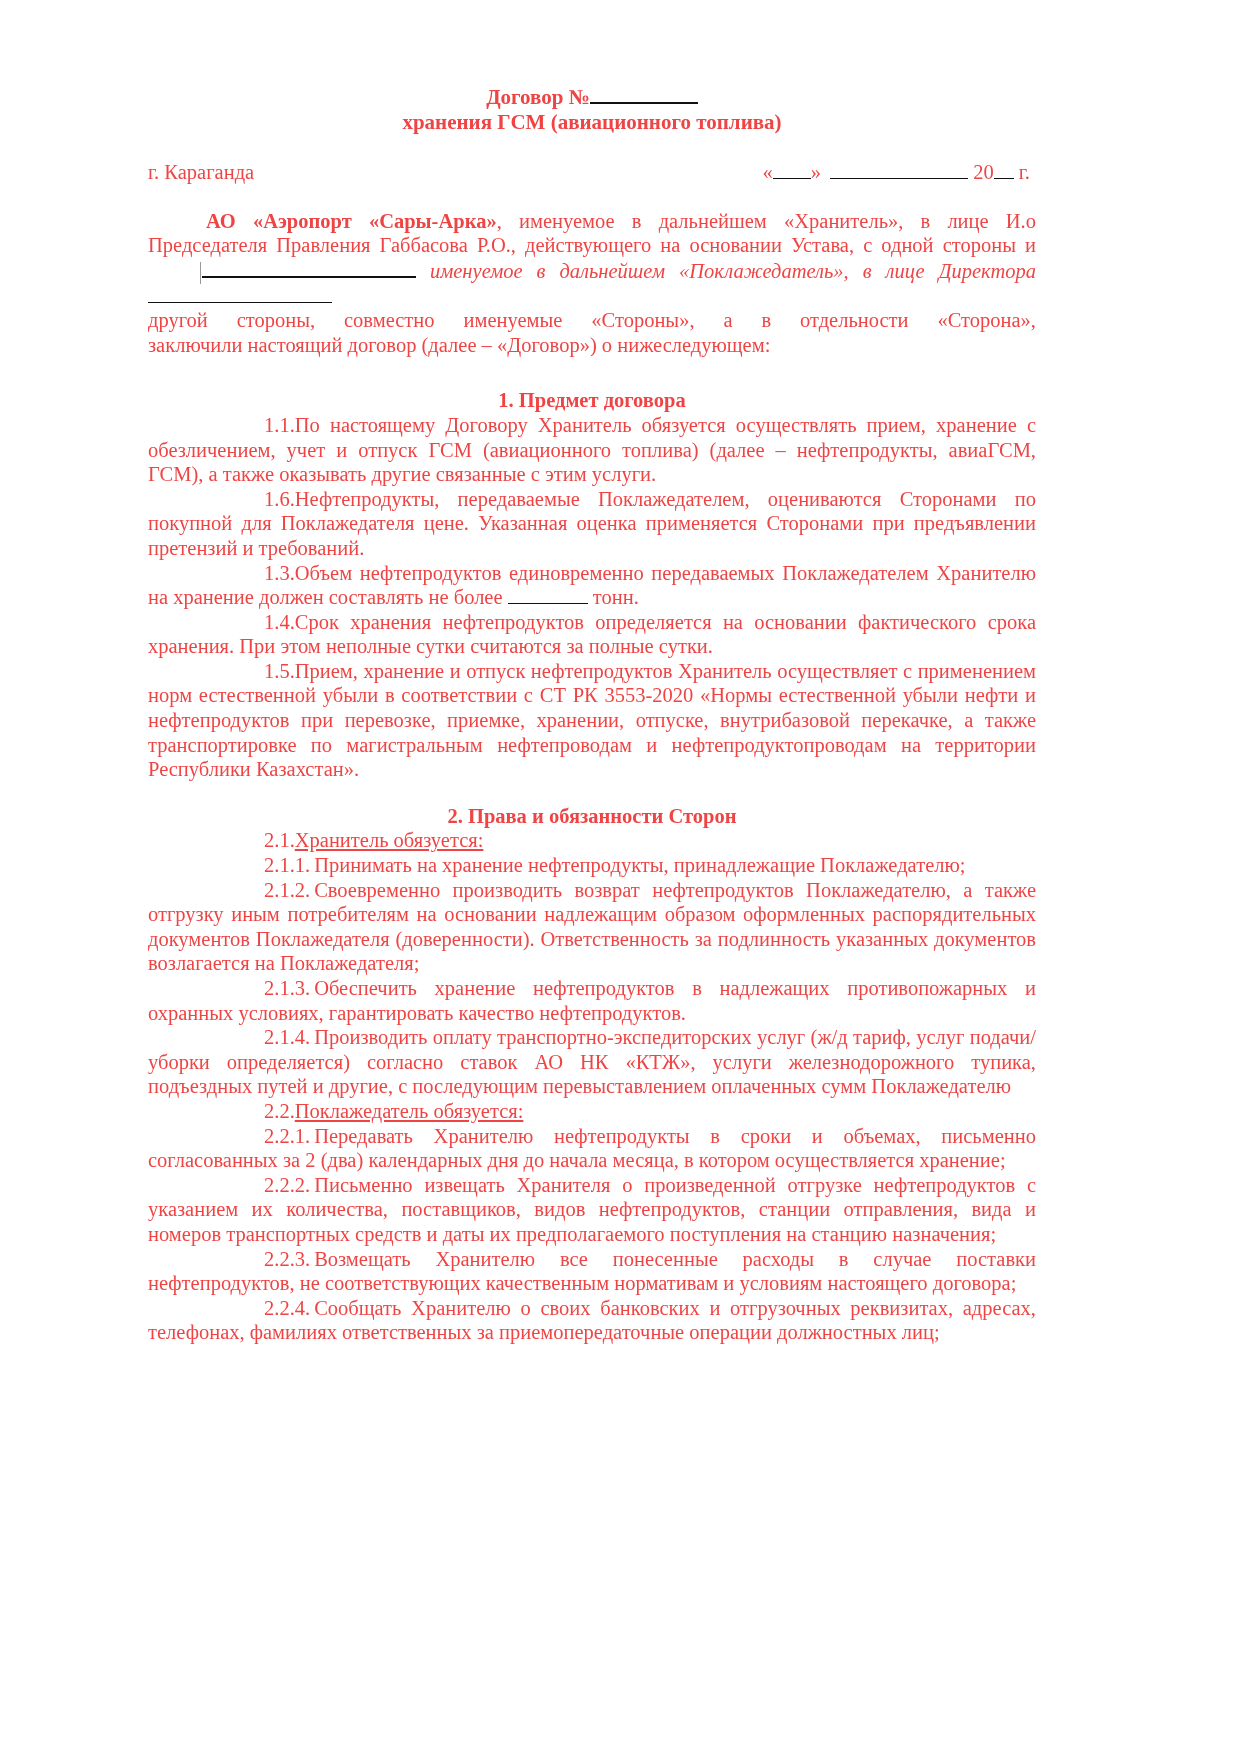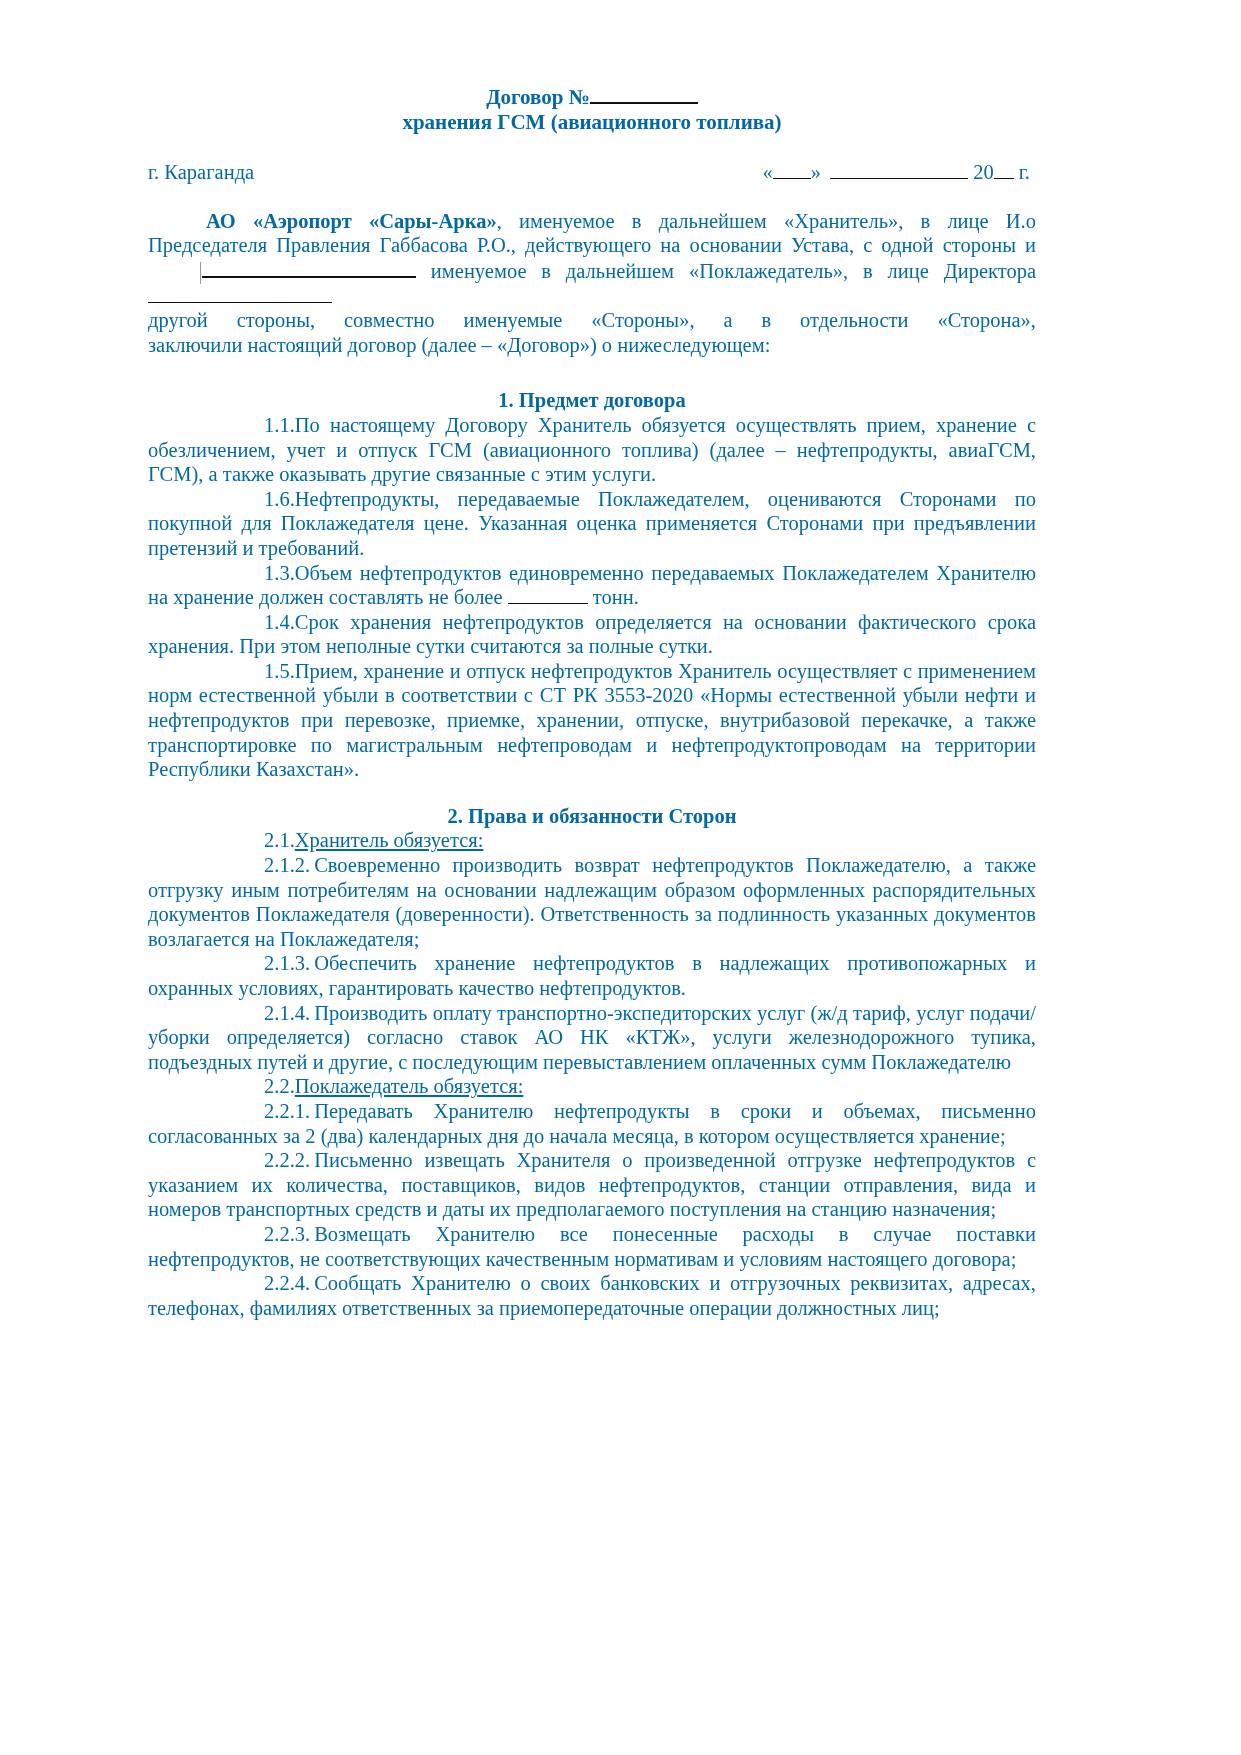--- a/index.html
+++ b/index.html
@@ -1,19 +1,19 @@
 <!DOCTYPE html>
 <html><head>
 <meta charset="utf-8">
 <style>
   html, body { margin:0; padding:0; background:#ffffff; }
   body { width:1241px; height:1755px; position:relative; overflow:hidden; }
   .page {
     position:absolute; left:0; top:0; width:1241px; height:1755px;
-    font-family:"Liberation Serif", serif; color:#0369a1; font-size:20.5px; line-height:24.6px;
+    font-family:"Liberation Serif", serif; color:#ef4444; font-size:20.5px; line-height:24.6px;
   }
   .content { position:absolute; left:148px; top:84px; width:888px; }
   .title { text-align:center; font-weight:bold; font-size:21px; line-height:24.6px; }
   .title .blank { display:inline-block; width:108px; border-bottom:2px solid #111; height:18px; vertical-align:baseline; }
   .cityline { display:flex; justify-content:space-between; margin-top:26px; }
   .uline { display:inline-block; border-bottom:1.5px solid #111; height:18px; vertical-align:baseline; }
   p { margin:0; text-align:justify; text-align-last:auto; }
   .just { text-align:justify; text-align-last:justify; }
   .ind { text-indent:58px; }
   .bold { font-weight:bold; }
@@ -41,21 +41,21 @@
         <span class="uline" style="width:138px;margin-left:4px;"></span>
         <span>20</span><span class="uline" style="width:20px;"></span><span> г.</span>
       </span>
     </div>
 
     <div style="height:24px;"></div>
 
     <div>
       <p class="just ind"><span class="bold">АО «Аэропорт «Сары-Арка»</span><span>, именуемое в дальнейшем «Хранитель», в лице И.о</span></p>
       <p class="just">Председателя Правления Габбасова Р.О., действующего на основании Устава, с одной стороны и</p>
-      <p class="just" style="padding-left:52px;"><span class="cursor-mark"></span><span class="uline" style="width:214px;border-bottom-width:2px;"></span><span> именуемое в дальнейшем «Поклажедатель», в лице Директора</span></p>
+      <p class="just" style="padding-left:52px;font-style:italic;"><span class="cursor-mark"></span><span class="uline" style="width:214px;border-bottom-width:2px;"></span><span> именуемое в дальнейшем «Поклажедатель», в лице Директора</span></p>
       <p class="just"><span class="uline" style="width:184px;"></span></p>
       <p class="just">другой стороны, совместно именуемые «Стороны», а в отдельности «Сторона»,</p>
       <p>заключили настоящий договор (далее – «Договор») о нижеследующем:</p>
     </div>
 
     <div style="height:22px;"></div>
 
     <div>
       <div class="section-h" style="margin-top:9px;">1.   Предмет договора</div>
 
@@ -65,20 +65,21 @@
       <p class="ind"><span class="num">1.4.</span><span>Срок хранения нефтепродуктов определяется на основании фактического срока хранения. При этом неполные сутки считаются за полные сутки.</span></p>
       <p class="ind"><span class="num">1.5.</span><span>Прием, хранение и отпуск нефтепродуктов Хранитель осуществляет с применением норм естественной убыли в соответствии с СТ РК 3553-2020 «Нормы естественной убыли нефти и нефтепродуктов при перевозке, приемке, хранении, отпуске, внутрибазовой перекачке, а также транспортировке по магистральным нефтепроводам и нефтепродуктопроводам на территории Республики Казахстан».</span></p>
     </div>
 
     <div style="height:22px;"></div>
 
     <div>
       <div class="section-h" style="margin-top:0;">2.   Права и обязанности Сторон</div>
 
       <p class="ind"><span class="num">2.1.</span><span class="under">Хранитель обязуется:</span></p>
+      <p class="ind"><span class="num2">2.1.1.</span><span>Принимать на хранение нефтепродукты, принадлежащие Поклажедателю;</span></p>
       <p class="ind"><span class="num2">2.1.2.</span><span>Своевременно производить возврат нефтепродуктов Поклажедателю, а также отгрузку иным потребителям на основании надлежащим образом оформленных распорядительных документов Поклажедателя (доверенности). Ответственность за подлинность указанных документов возлагается на Поклажедателя;</span></p>
       <p class="ind"><span class="num2">2.1.3.</span><span>Обеспечить хранение нефтепродуктов в надлежащих противопожарных и охранных условиях, гарантировать качество нефтепродуктов.</span></p>
       <p class="ind"><span class="num2">2.1.4.</span><span>Производить оплату транспортно-экспедиторских услуг (ж/д тариф, услуг подачи/уборки определяется) согласно ставок АО НК «КТЖ», услуги железнодорожного тупика, подъездных путей и другие, с последующим перевыставлением оплаченных сумм Поклажедателю</span></p>
 
       <p class="ind"><span class="num">2.2.</span><span class="under">Поклажедатель обязуется:</span></p>
       <p class="ind"><span class="num2">2.2.1.</span><span>Передавать Хранителю нефтепродукты в сроки и объемах, письменно согласованных за 2 (два) календарных дня до начала месяца, в котором осуществляется хранение;</span></p>
       <p class="ind"><span class="num2">2.2.2.</span><span>Письменно извещать Хранителя о произведенной отгрузке нефтепродуктов с указанием их количества, поставщиков, видов нефтепродуктов, станции отправления, вида и номеров транспортных средств и даты их предполагаемого поступления на станцию назначения;</span></p>
       <p class="ind"><span class="num2">2.2.3.</span><span>Возмещать Хранителю все понесенные расходы в случае поставки нефтепродуктов, не соответствующих качественным нормативам и условиям настоящего договора;</span></p>
       <p class="ind"><span class="num2">2.2.4.</span><span>Сообщать Хранителю о своих банковских и отгрузочных реквизитах, адресах, телефонах, фамилиях ответственных за приемопередаточные операции должностных лиц;</span></p>
     </div>

